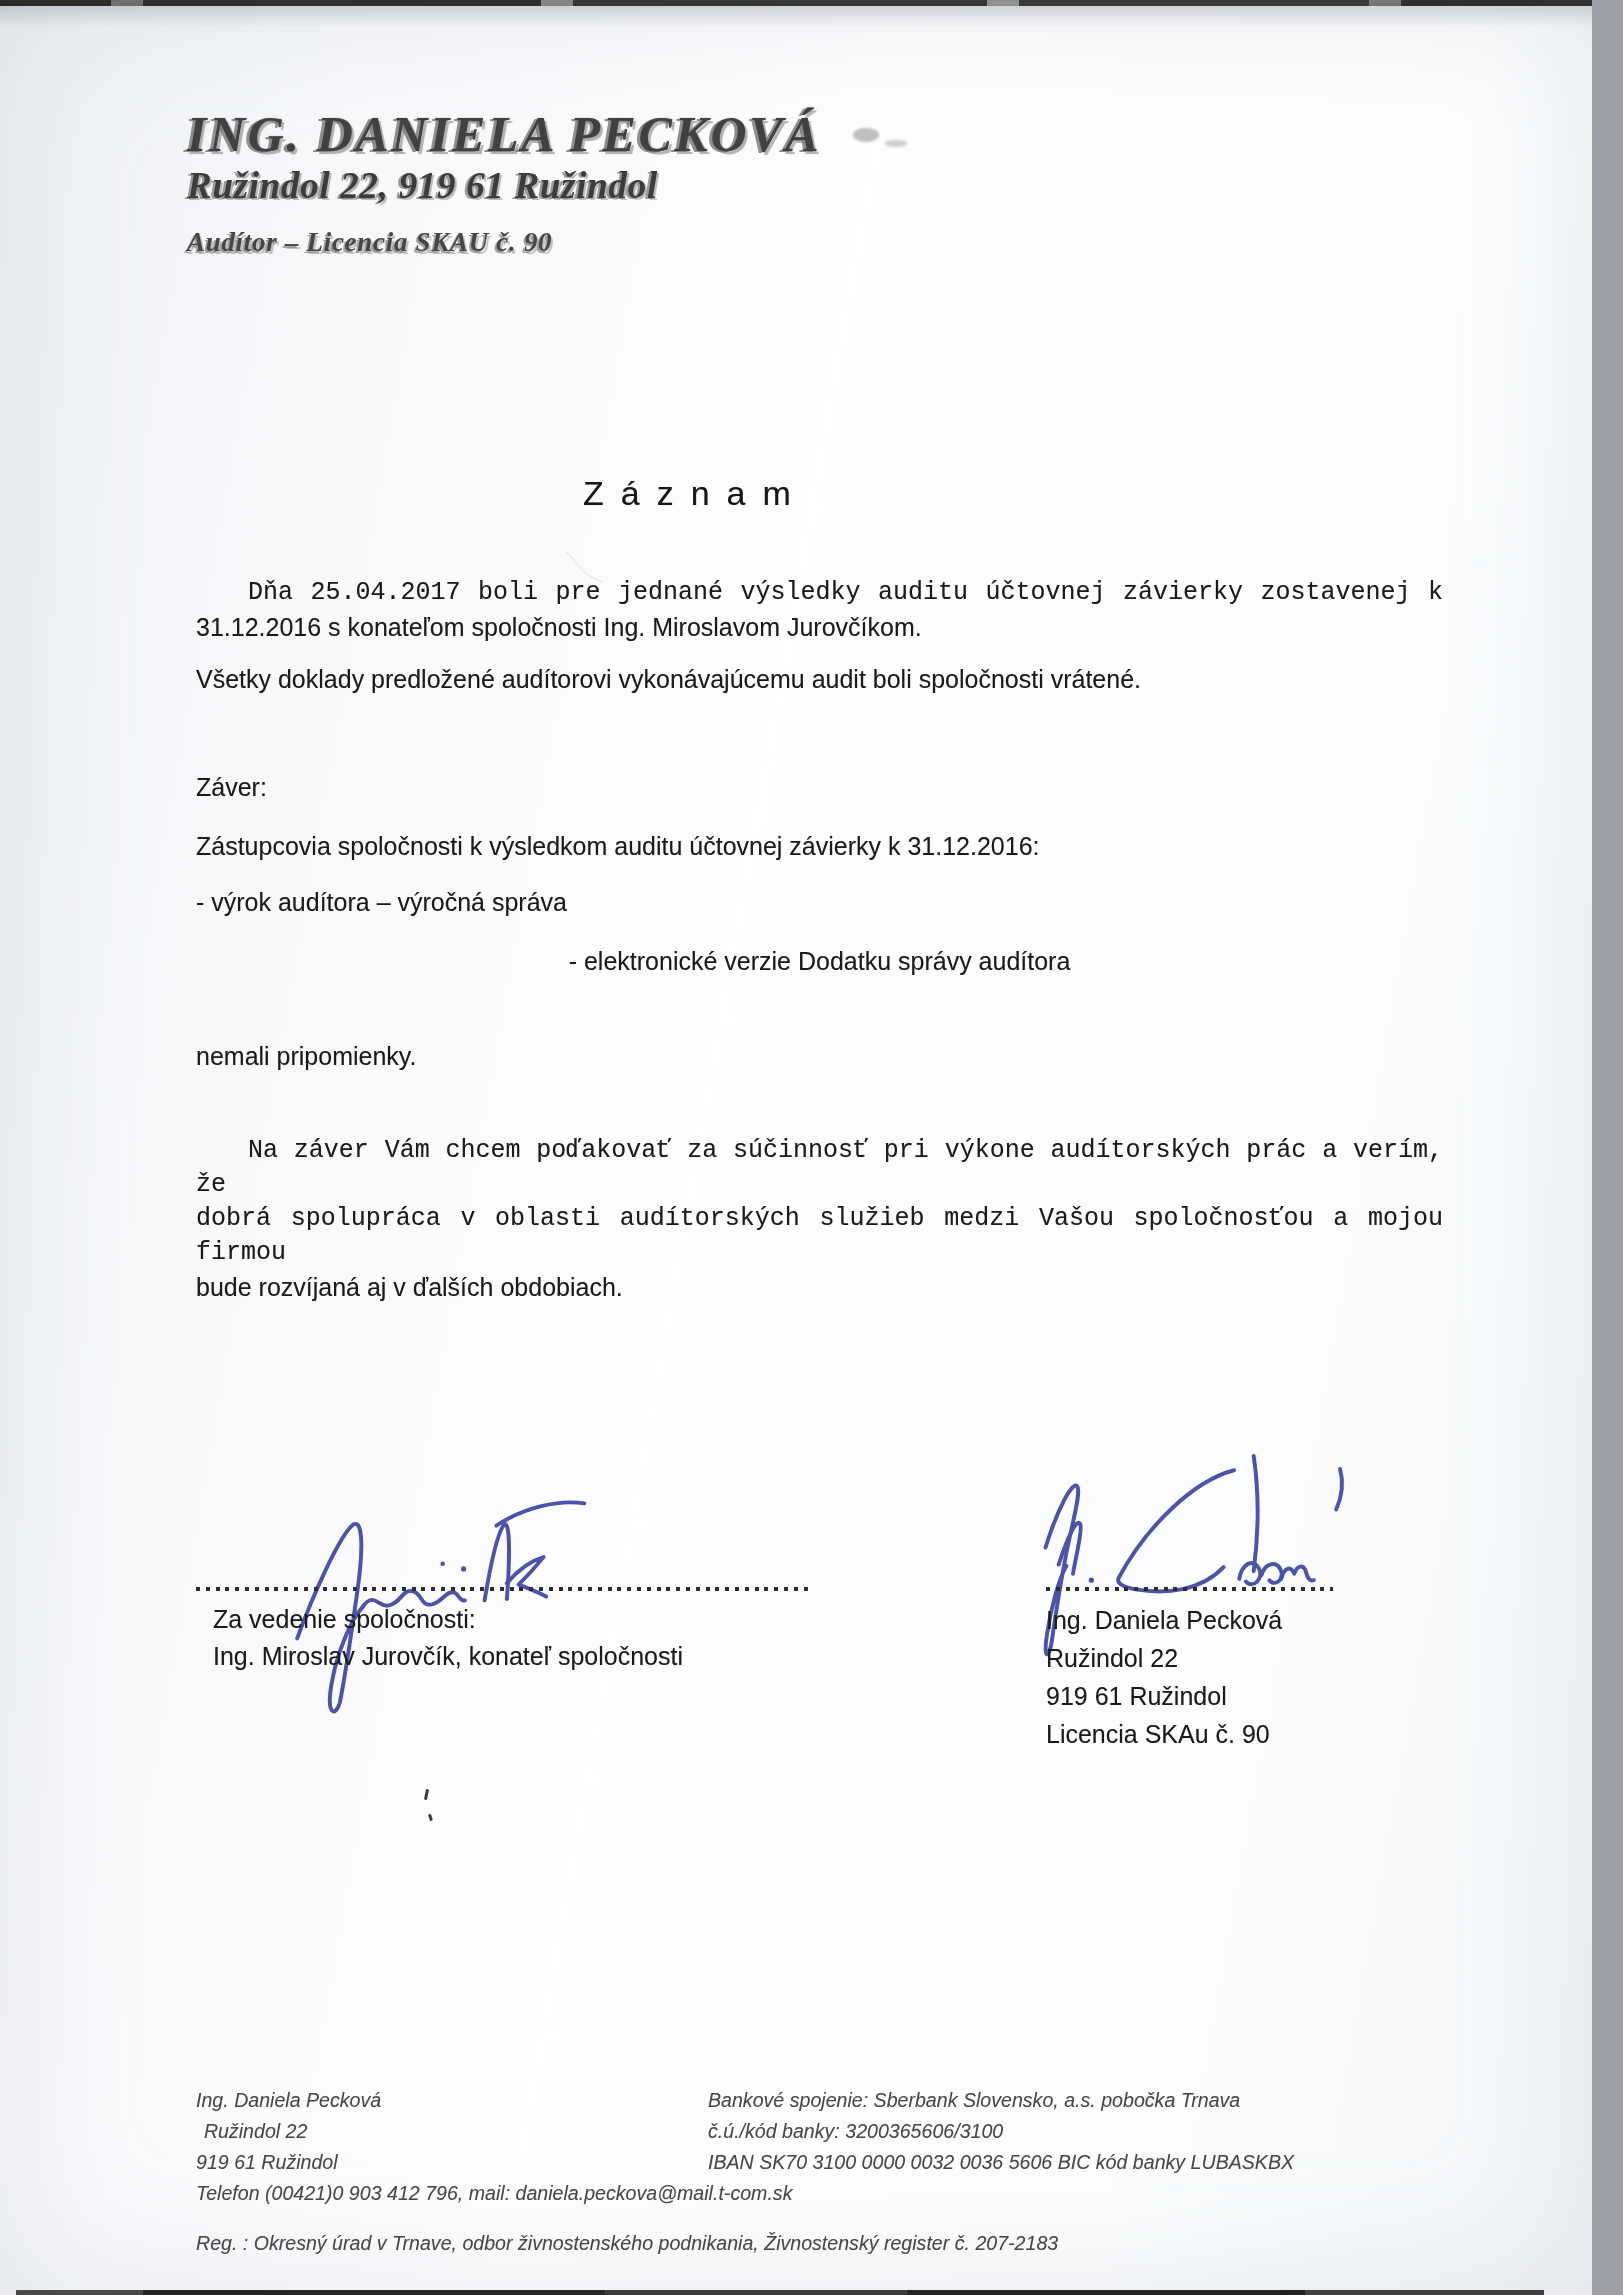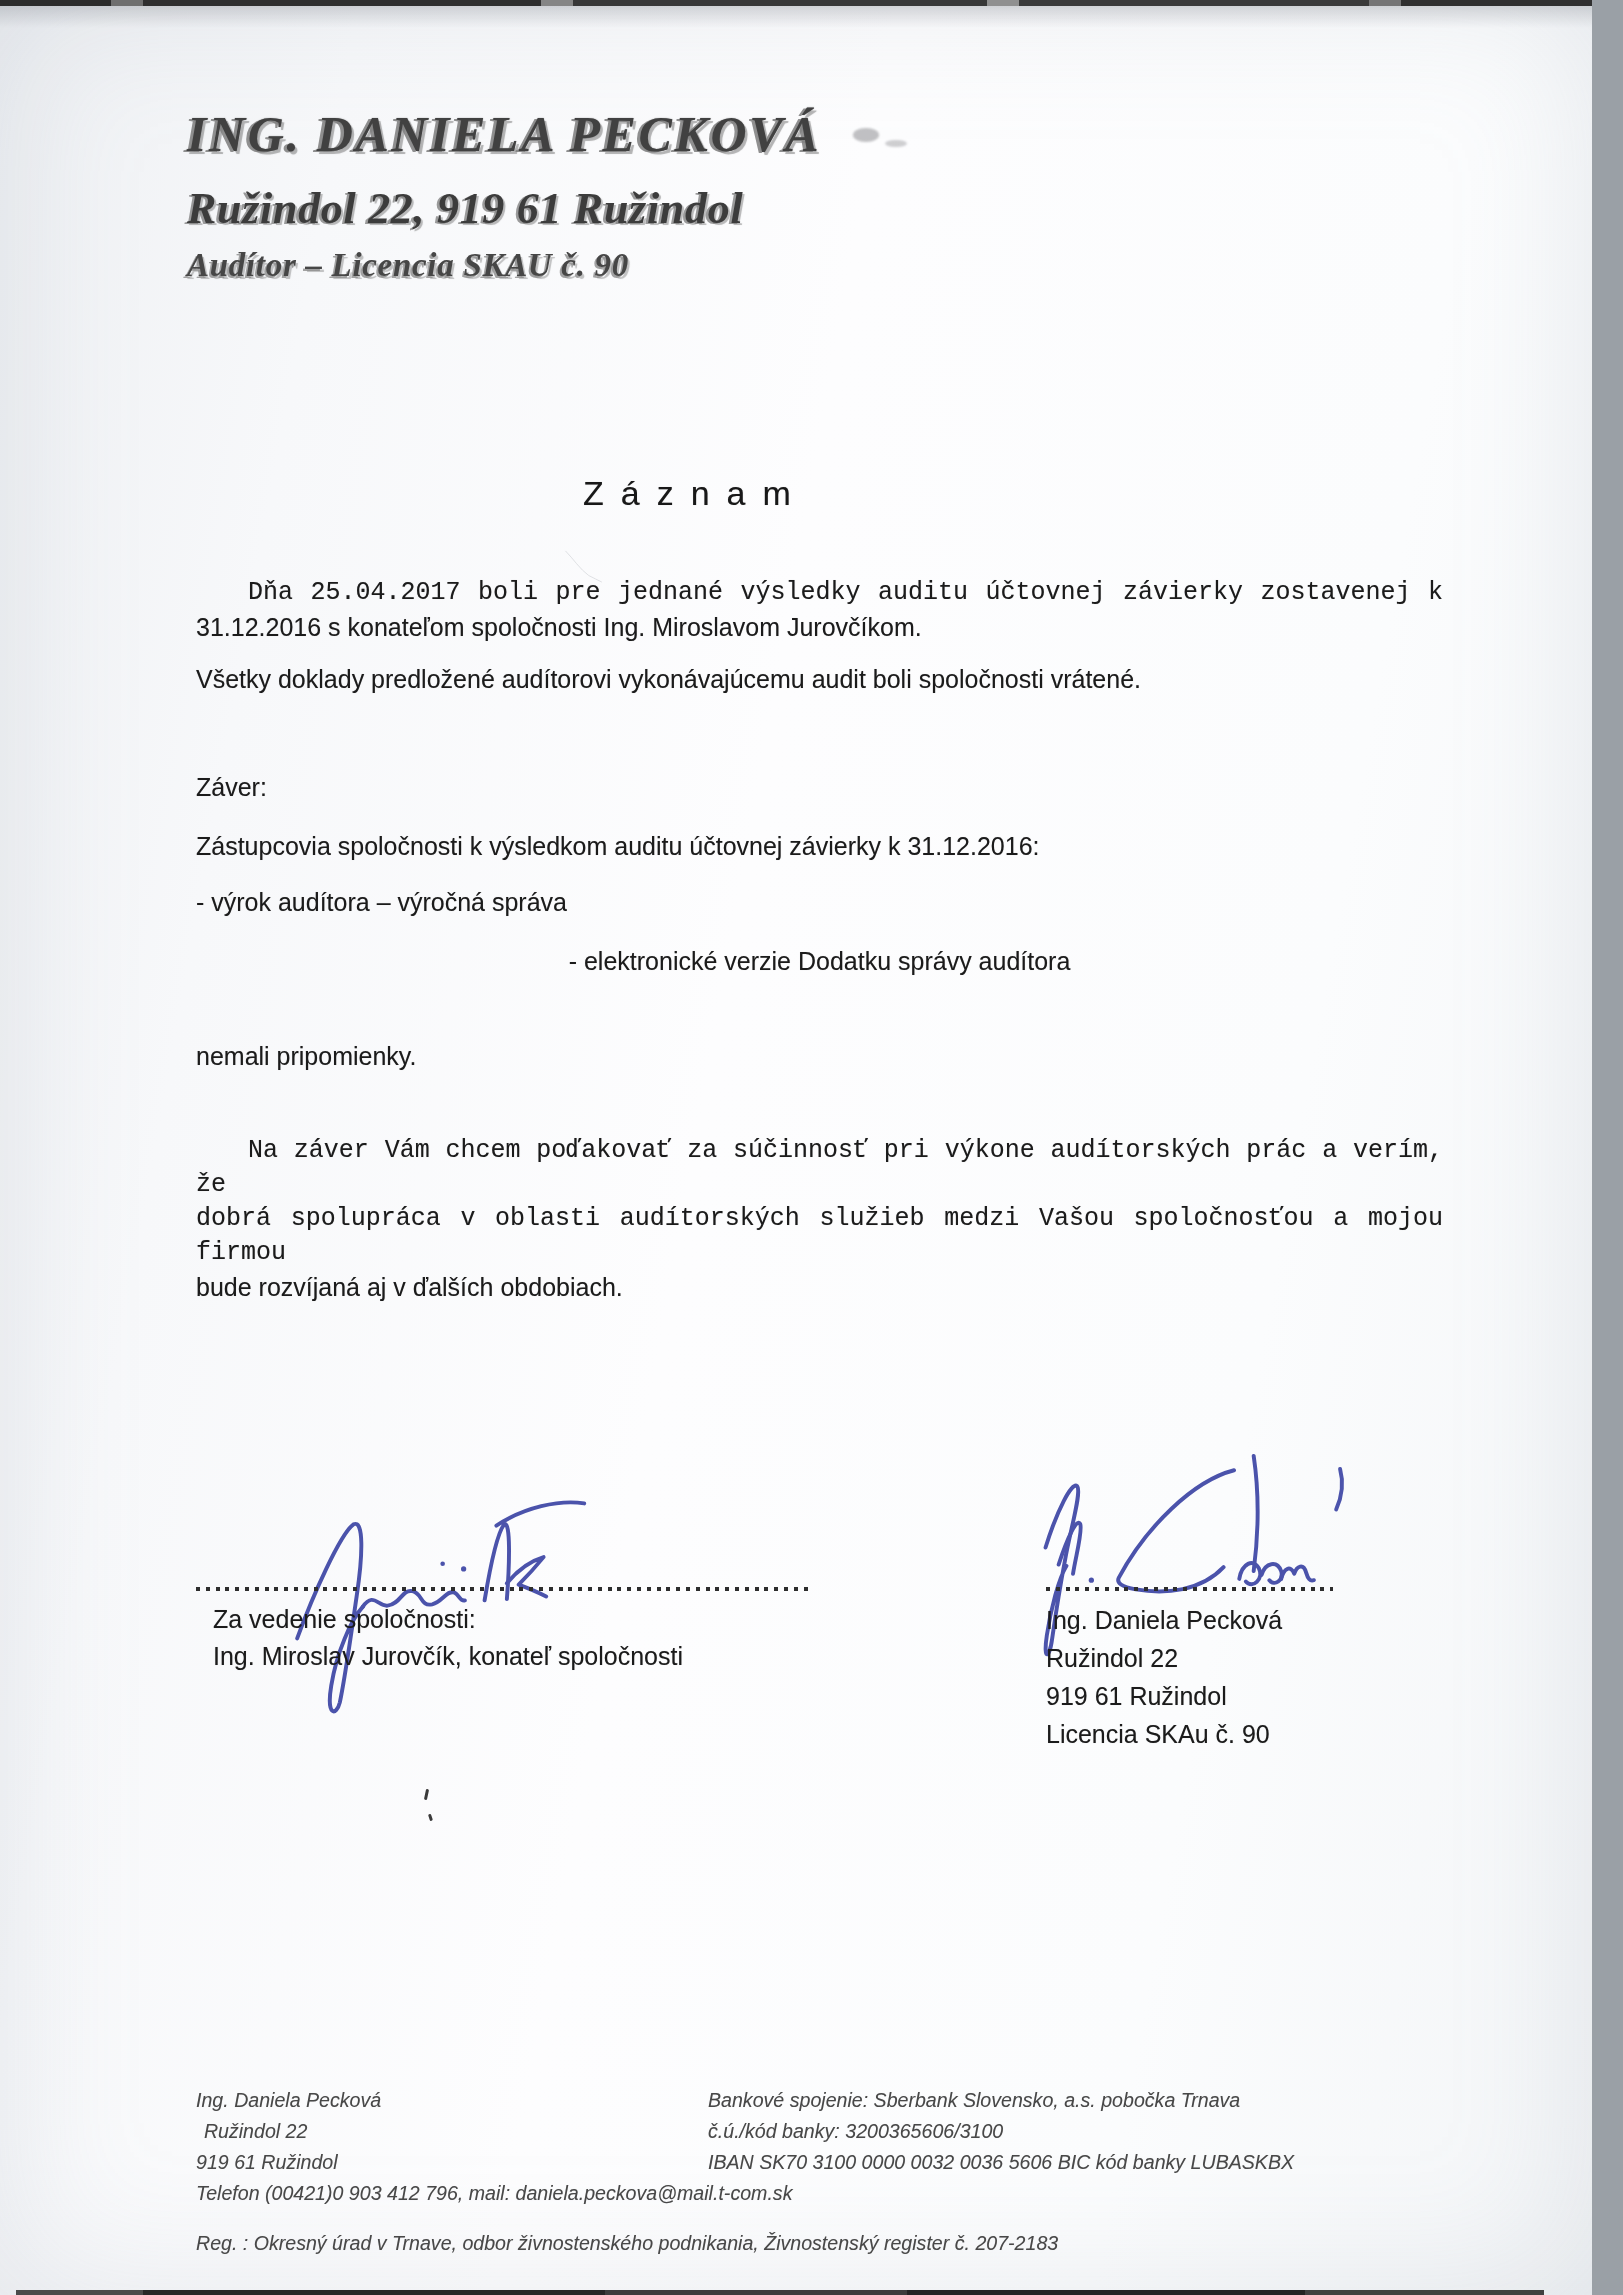--- a/index.html
+++ b/index.html
@@ -14,23 +14,23 @@
   .scan-edge-top-shadow{position:absolute;top:5.9px;left:0;width:100%;height:22px;
     background:linear-gradient(to bottom,rgba(90,95,105,.22),rgba(90,95,105,0));}
   .scan-edge-bottom{position:absolute;bottom:0;left:0;width:100%;height:5.2px;
     background:linear-gradient(to right,rgba(40,40,40,0) 0 1%,#4a4a4a 1% 9%,#262626 9% 38%,#3d3d3d 38% 57%,#242424 57% 82%,#404040 82% 97%,rgba(40,40,40,0) 97%);}
 
   
   .letterhead{position:absolute;left:187px;top:105px;font-family:"Liberation Serif",serif;
     font-style:italic;font-weight:bold;color:#414141;}
   .lh-name{font-size:50px;letter-spacing:2.6px;white-space:nowrap;
     text-shadow:-3.3px 1.3px 0 rgba(125,125,125,.85),2.6px 2.6px 0.7px rgba(110,110,110,.5),0 0 1.3px rgba(70,70,70,.6);}
-  .lh-address{margin-top:20px;font-size:44px;letter-spacing:0.7px;white-space:nowrap;color:#3c3c3c;
+  .lh-address{margin-top:1px;font-size:37px;letter-spacing:0.7px;white-space:nowrap;color:#3c3c3c;
     text-shadow:-2.6px 1.3px 0 rgba(130,130,130,.8),2px 2px 0.7px rgba(120,120,120,.5);}
-  .lh-license{margin-top:13px;font-size:33px;letter-spacing:0.7px;white-space:nowrap;color:#464646;
+  .lh-license{margin-top:20px;font-size:27px;letter-spacing:0.7px;white-space:nowrap;color:#464646;
     text-shadow:-2px 2px 0 rgba(140,140,140,.8),2px 2.6px 0.7px rgba(125,125,125,.45);}
 
   
   .doc-title{position:absolute;left:583px;top:474px;font-size:34px;letter-spacing:17px;
     color:#181818;text-shadow:0 0 0.7px rgba(0,0,0,.35);}
   .bodytext{font-size:25px;line-height:34px;color:#1b1b1b;text-shadow:0 0 0.7px rgba(0,0,0,.28);}
   .block{position:absolute;left:196px;width:1247px;}
   .just-line{text-align:justify;text-align-last:justify;font-family:Liberation Mono, monospace;}
   .indent{text-indent:52px;}
   .p1{top:576px;}

